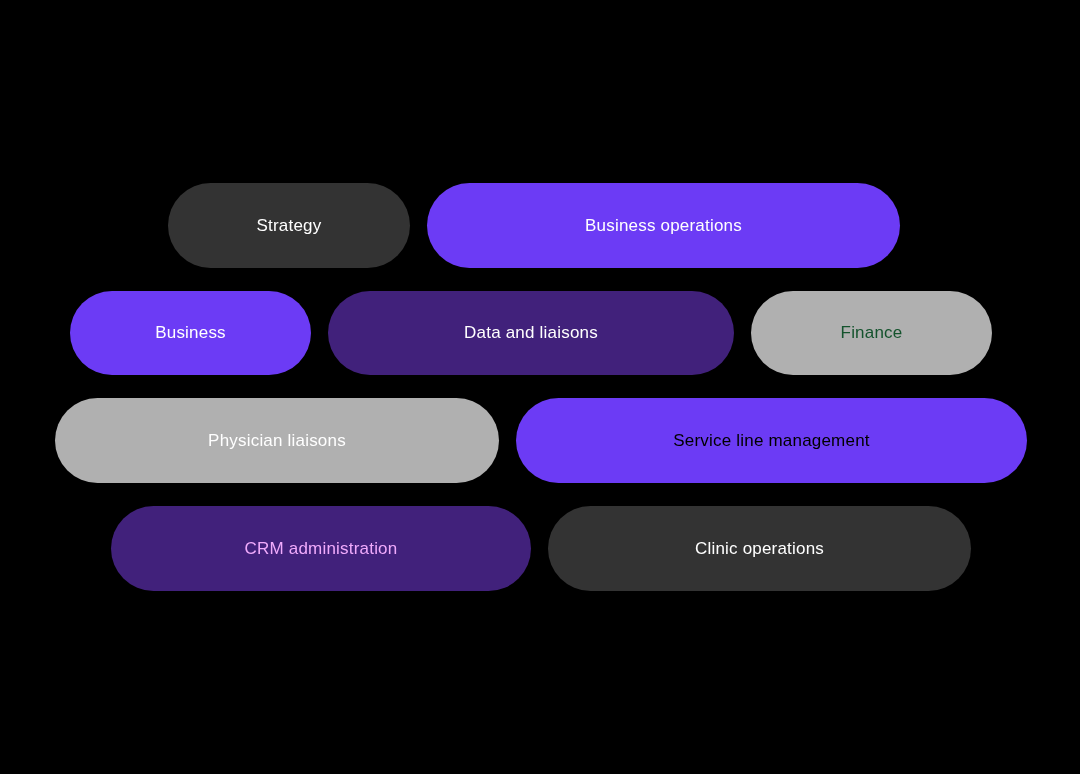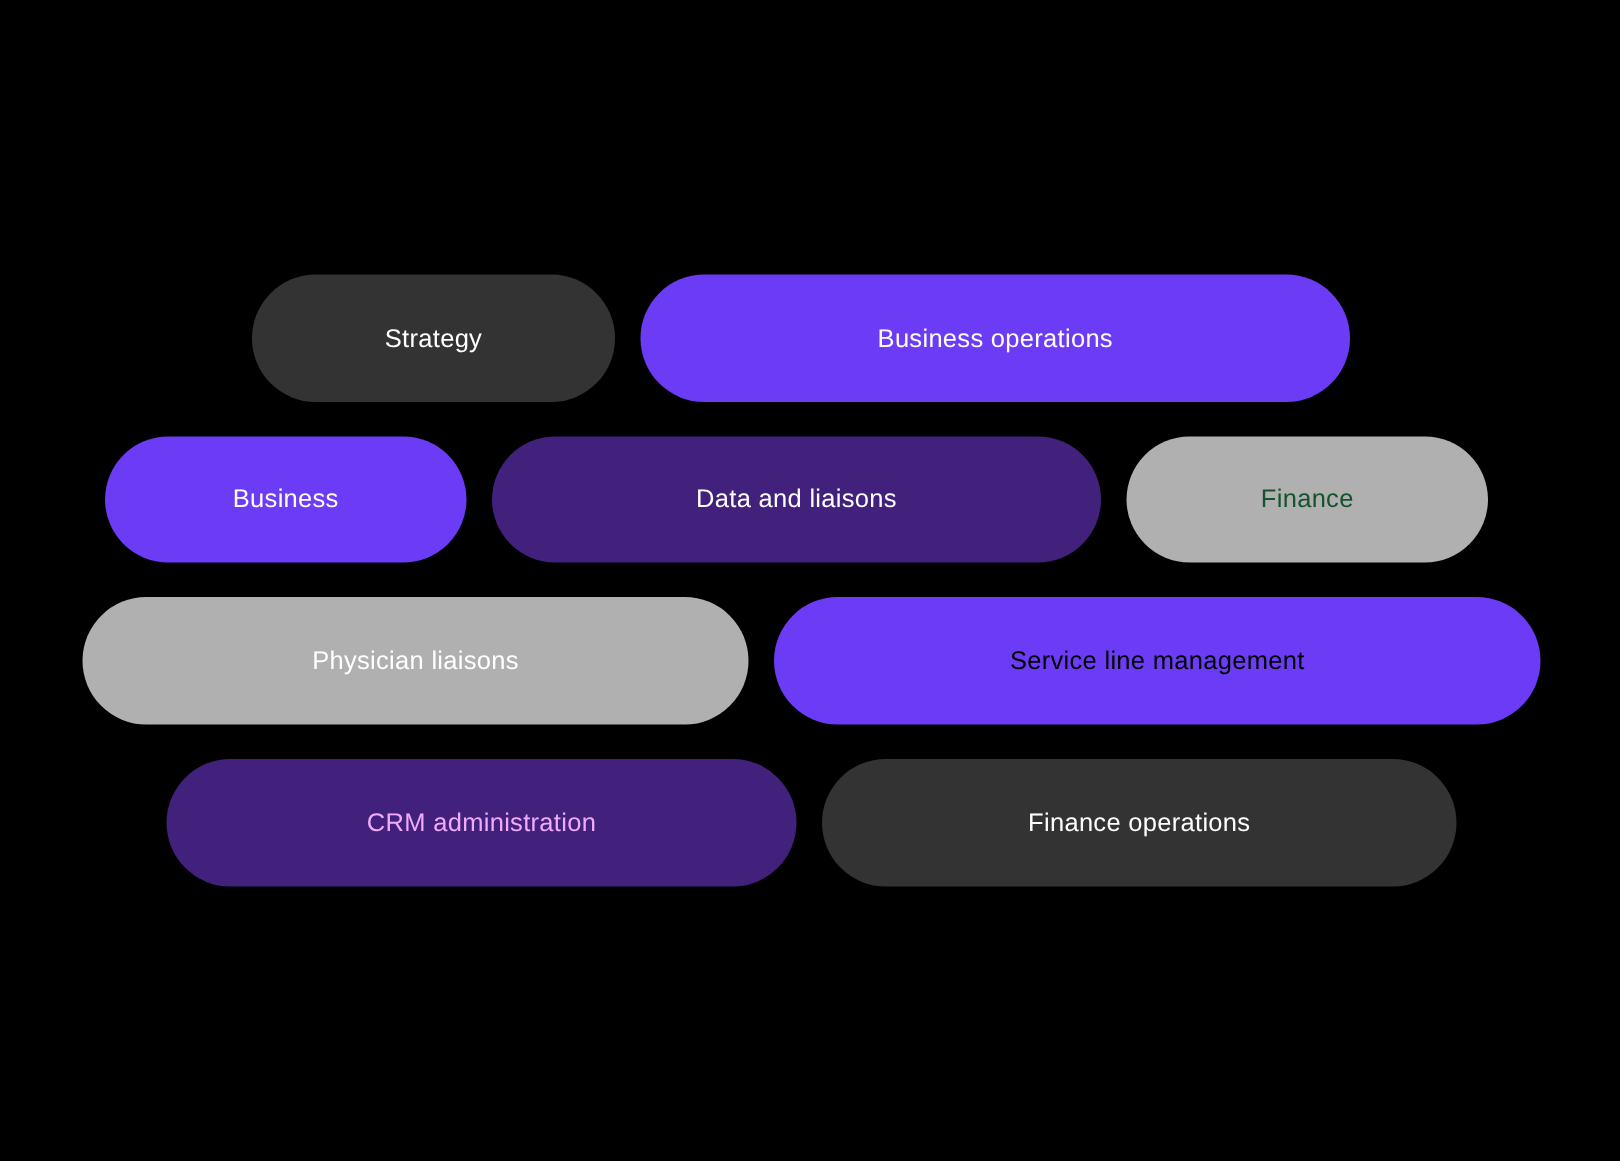--- a/index.html
+++ b/index.html
@@ -62,16 +62,16 @@
 
   <div class="pill" style="left: 516px; top: 398px; width: 511px; height: 85px; background: rgb(108, 59, 245);">
     <span style="color: #000000;">Service line management</span>
   </div>
 
   <div class="pill" style="left: 111px; top: 506px; width: 420px; height: 85px; background: rgb(65, 33, 123);">
     <span style="color: #f0abfc;">CRM administration</span>
   </div>
 
   <div class="pill" style="left: 548px; top: 506px; width: 423px; height: 85px; background: rgb(51, 51, 51);">
-    <span style="color: rgb(255, 255, 255);">Finance operations</span>
+    <span style="color: rgb(255, 255, 255);">Clinic operations</span>
   </div>
 
 </div>
 
 </body></html>

